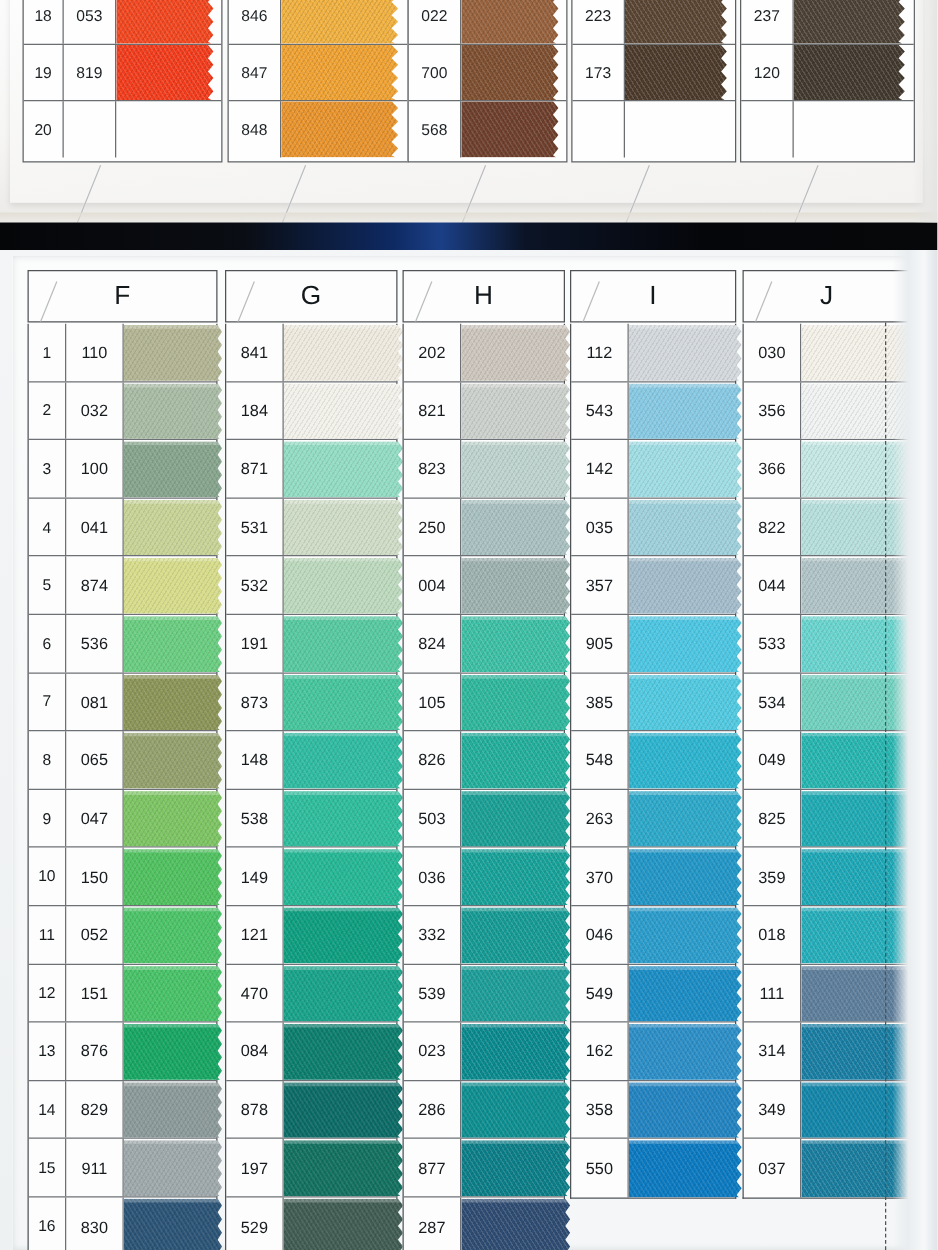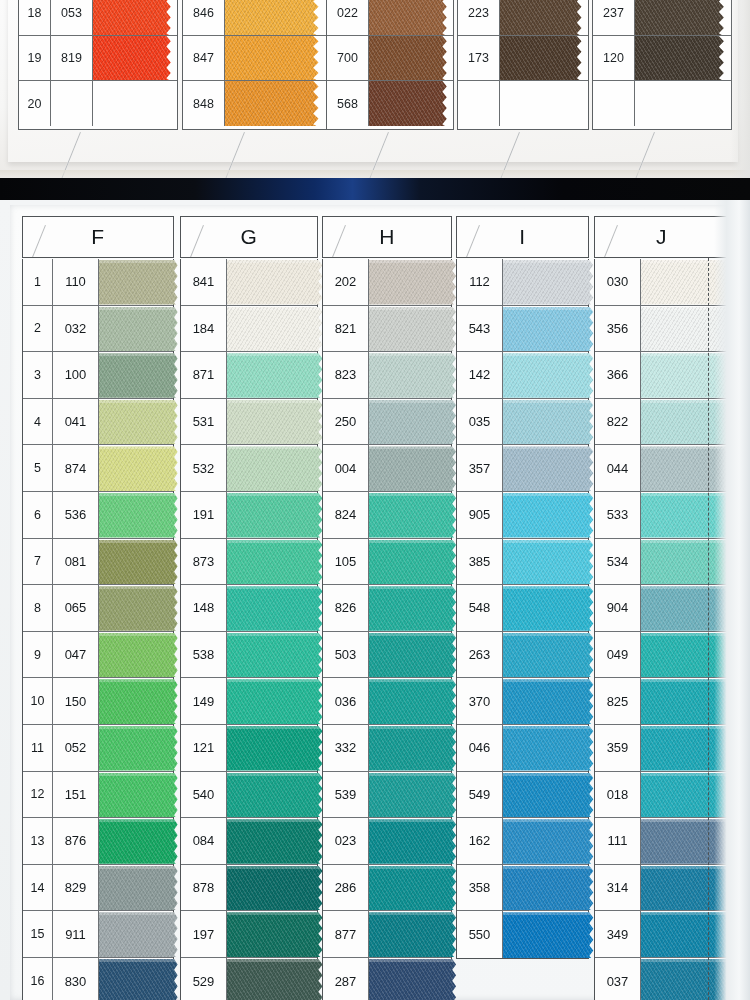--- a/index.html
+++ b/index.html
@@ -500,21 +500,21 @@
           </div>
           <div class="row">
             <div class="c-code">121</div>
             <div class="c-sw">
               <div class="swatch" title="152" style="background: rgb(13, 158, 127);">
                 <div class="swatch-hl"></div>
               </div>
             </div>
           </div>
           <div class="row">
-            <div class="c-code">540</div>
+            <div class="c-code">470</div>
             <div class="c-sw">
               <div class="swatch" title="540" style="background: rgb(23, 162, 137);">
                 <div class="swatch-hl"></div>
               </div>
             </div>
           </div>
           <div class="row">
             <div class="c-code">084</div>
             <div class="c-sw">
               <div class="swatch" title="084" style="background: rgb(11, 125, 108);">
@@ -863,28 +863,20 @@
             <div class="c-sw">
               <div class="swatch" title="533" style="background: rgb(105, 212, 205);">
                 <div class="swatch-hl"></div>
               </div>
             </div>
           </div>
           <div class="row">
             <div class="c-code">534</div>
             <div class="c-sw">
               <div class="swatch" title="534" style="background: rgb(113, 209, 191);">
-                <div class="swatch-hl"></div>
-              </div>
-            </div>
-          </div>
-          <div class="row">
-            <div class="c-code">904</div>
-            <div class="c-sw">
-              <div class="swatch" title="904" style="background: rgb(111, 177, 189);">
                 <div class="swatch-hl"></div>
               </div>
             </div>
           </div>
           <div class="row">
             <div class="c-code">049</div>
             <div class="c-sw">
               <div class="swatch" title="049" style="background: rgb(39, 181, 176);">
                 <div class="swatch-hl"></div>
               </div>

